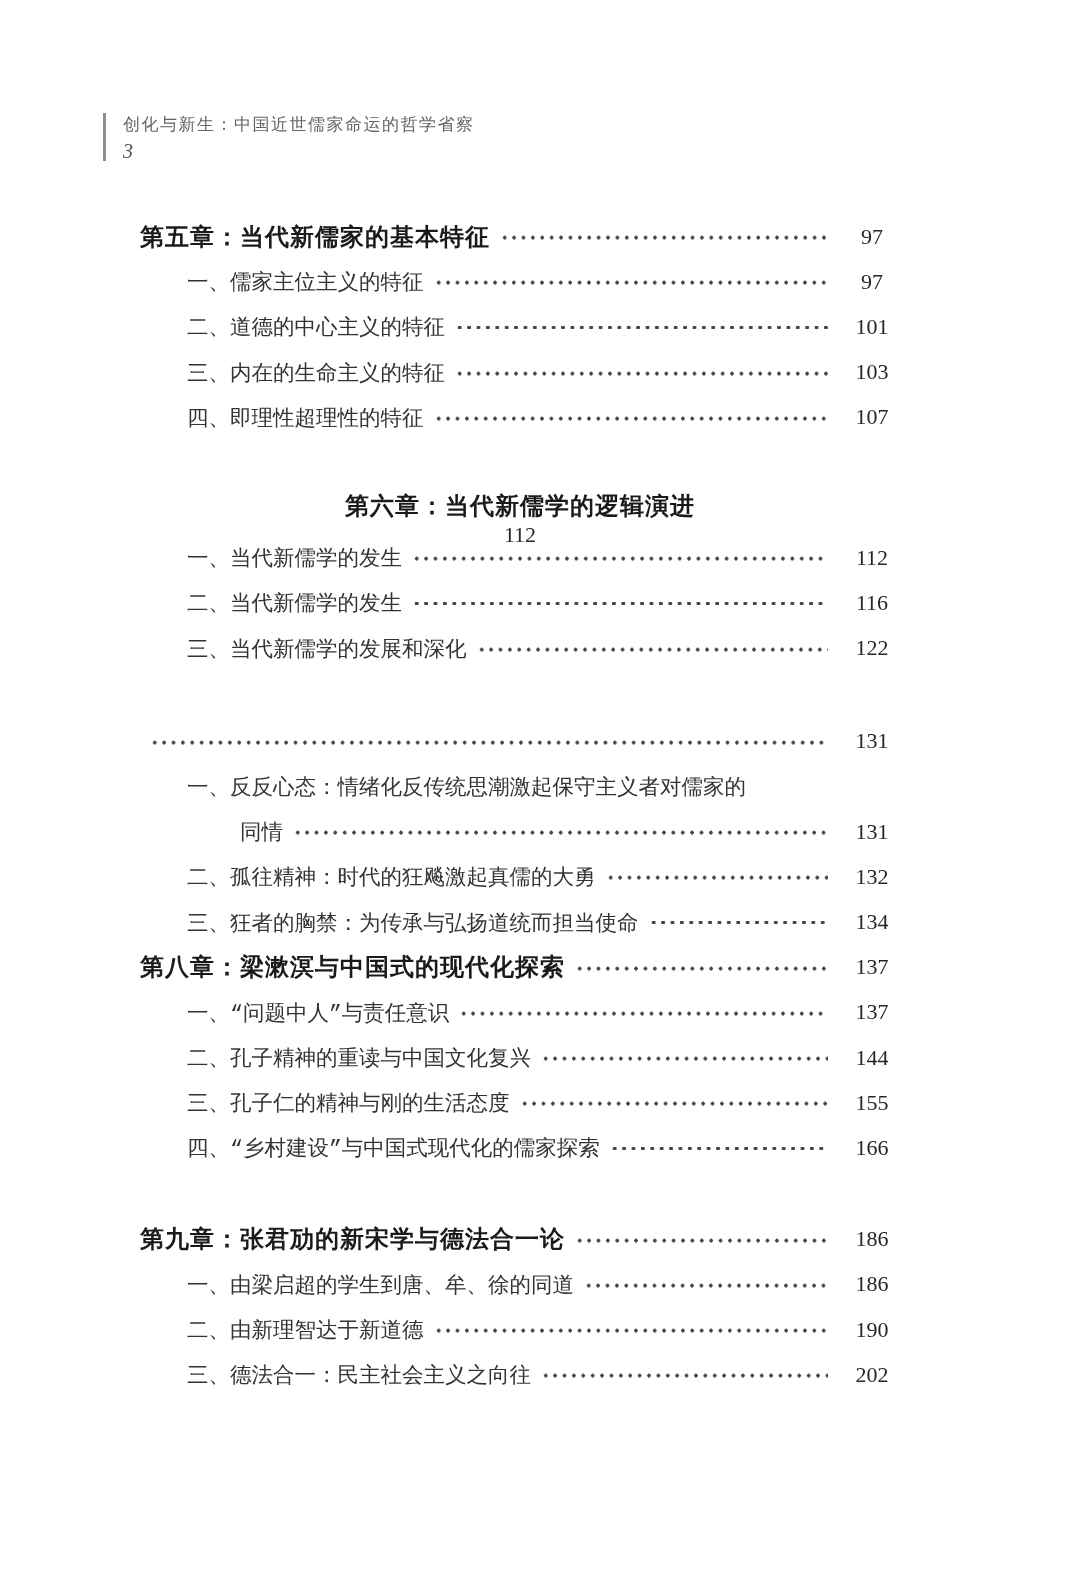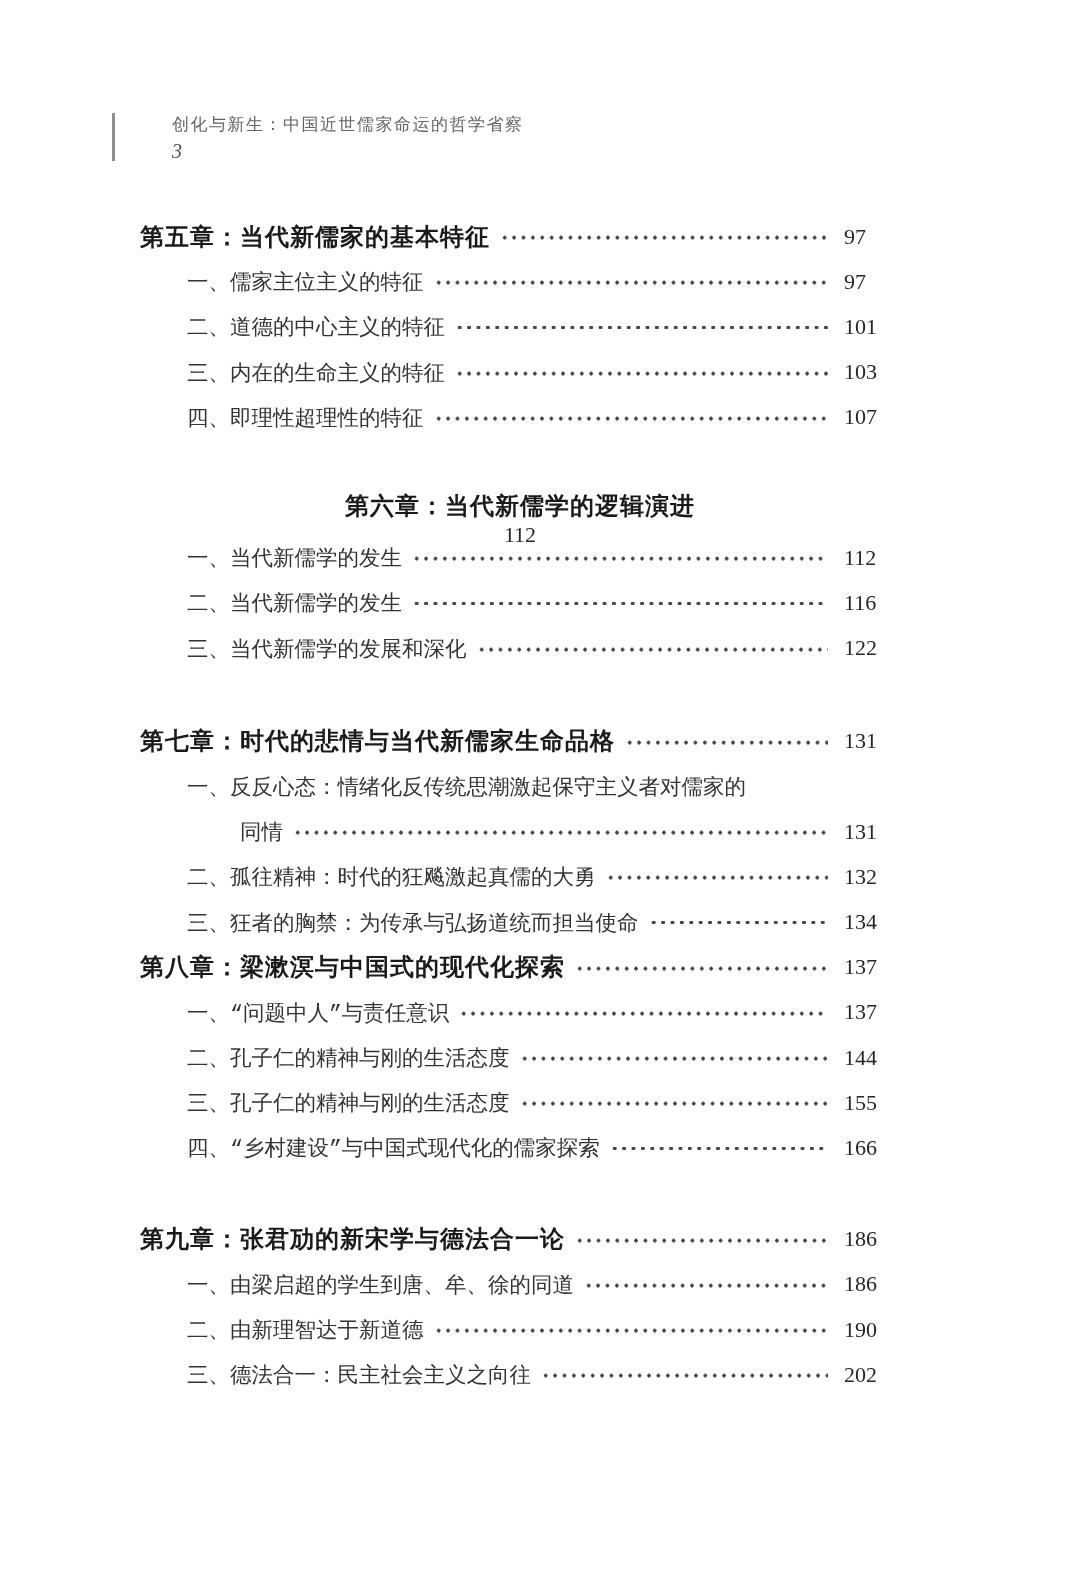--- a/index.html
+++ b/index.html
@@ -8,23 +8,22 @@
     width: 1080px; height: 1584px;
     background: #ffffff;
     position: relative;
     font-family: "Liberation Serif", serif;
     overflow: hidden;
   }
 
   
   .page-header {
     position: absolute;
-    left: 112px; top: 113px;
+    left: 103px; top: 113px;
     display: flex;
-    gap: 40px;
   }
   .header-rule {
     width: 3px;
     background: #8f8f8f;
     margin-right: 17px;
   }
   .header-text { padding-top: 3px; }
   .book-title {
     font-family: "Liberation Sans", sans-serif;
     font-size: 17px;
@@ -76,21 +75,21 @@
     flex: 1 1 auto;
     height: 100%;
     margin: 0 16px 0 10px;
     background-image: radial-gradient(circle, #444444 1.7px, transparent 1.9px);
     background-size: 9.4px 45.2px;
     background-position: left calc(50% + 1px);
     background-repeat: repeat-x;
   }
   .pagenum {
     flex: 0 0 56px;
-    text-align: left;
+    text-align: center;
     font-family: "Liberation Serif", serif;
     font-size: 22px;
     color: #262626;
     white-space: nowrap;
   }
 
   .gap-50 { margin-top: 50px; flex-direction: column; }
   .gap-48 { margin-top: 48px; }
   .gap-46 { margin-top: 46px; }
 </style>
@@ -148,21 +147,20 @@
     <span class="leader"></span>
     <span class="pagenum">116</span>
   </div>
   <div class="row section">
     <span class="label">三、当代新儒学的发展和深化</span>
     <span class="leader"></span>
     <span class="pagenum">122</span>
   </div>
 
   <div class="row chapter gap-48">
-    <span class="label">第七章：时代的悲情与当代新儒家生命品格</span>
     <span class="leader"></span>
     <span class="pagenum">131</span>
   </div>
   <div class="row section wrap-first">
     <span class="label">一、反反心态：情绪化反传统思潮激起保守主义者对儒家的</span>
   </div>
   <div class="row section wrap-second">
     <span class="label">同情</span>
     <span class="leader"></span>
     <span class="pagenum">131</span>
@@ -182,21 +180,21 @@
     <span class="label">第八章：梁漱溟与中国式的现代化探索</span>
     <span class="leader"></span>
     <span class="pagenum">137</span>
   </div>
   <div class="row section">
     <span class="label">一、“问题中人”与责任意识</span>
     <span class="leader"></span>
     <span class="pagenum">137</span>
   </div>
   <div class="row section">
-    <span class="label">二、孔子仁的精神与刚的生活态度</span>
+    <span class="label">二、孔子精神的重读与中国文化复兴</span>
     <span class="leader"></span>
     <span class="pagenum">144</span>
   </div>
   <div class="row section">
     <span class="label">三、孔子仁的精神与刚的生活态度</span>
     <span class="leader"></span>
     <span class="pagenum">155</span>
   </div>
   <div class="row section">
     <span class="label">四、“乡村建设”与中国式现代化的儒家探索</span>

